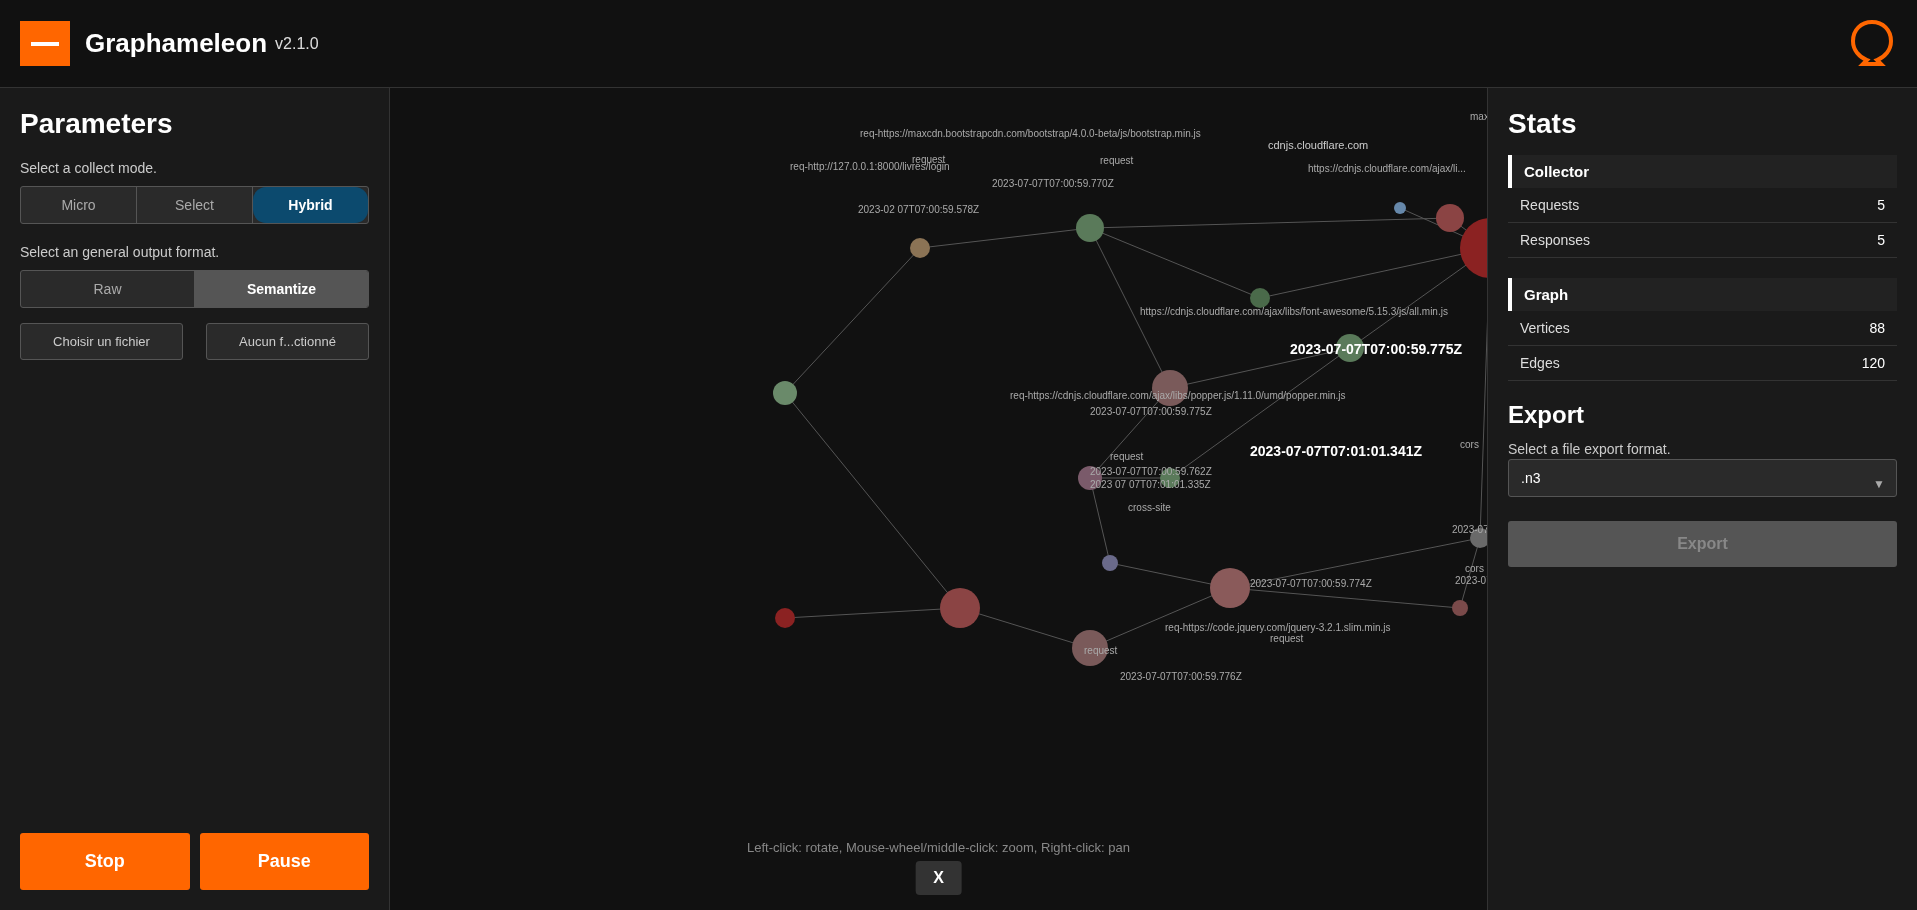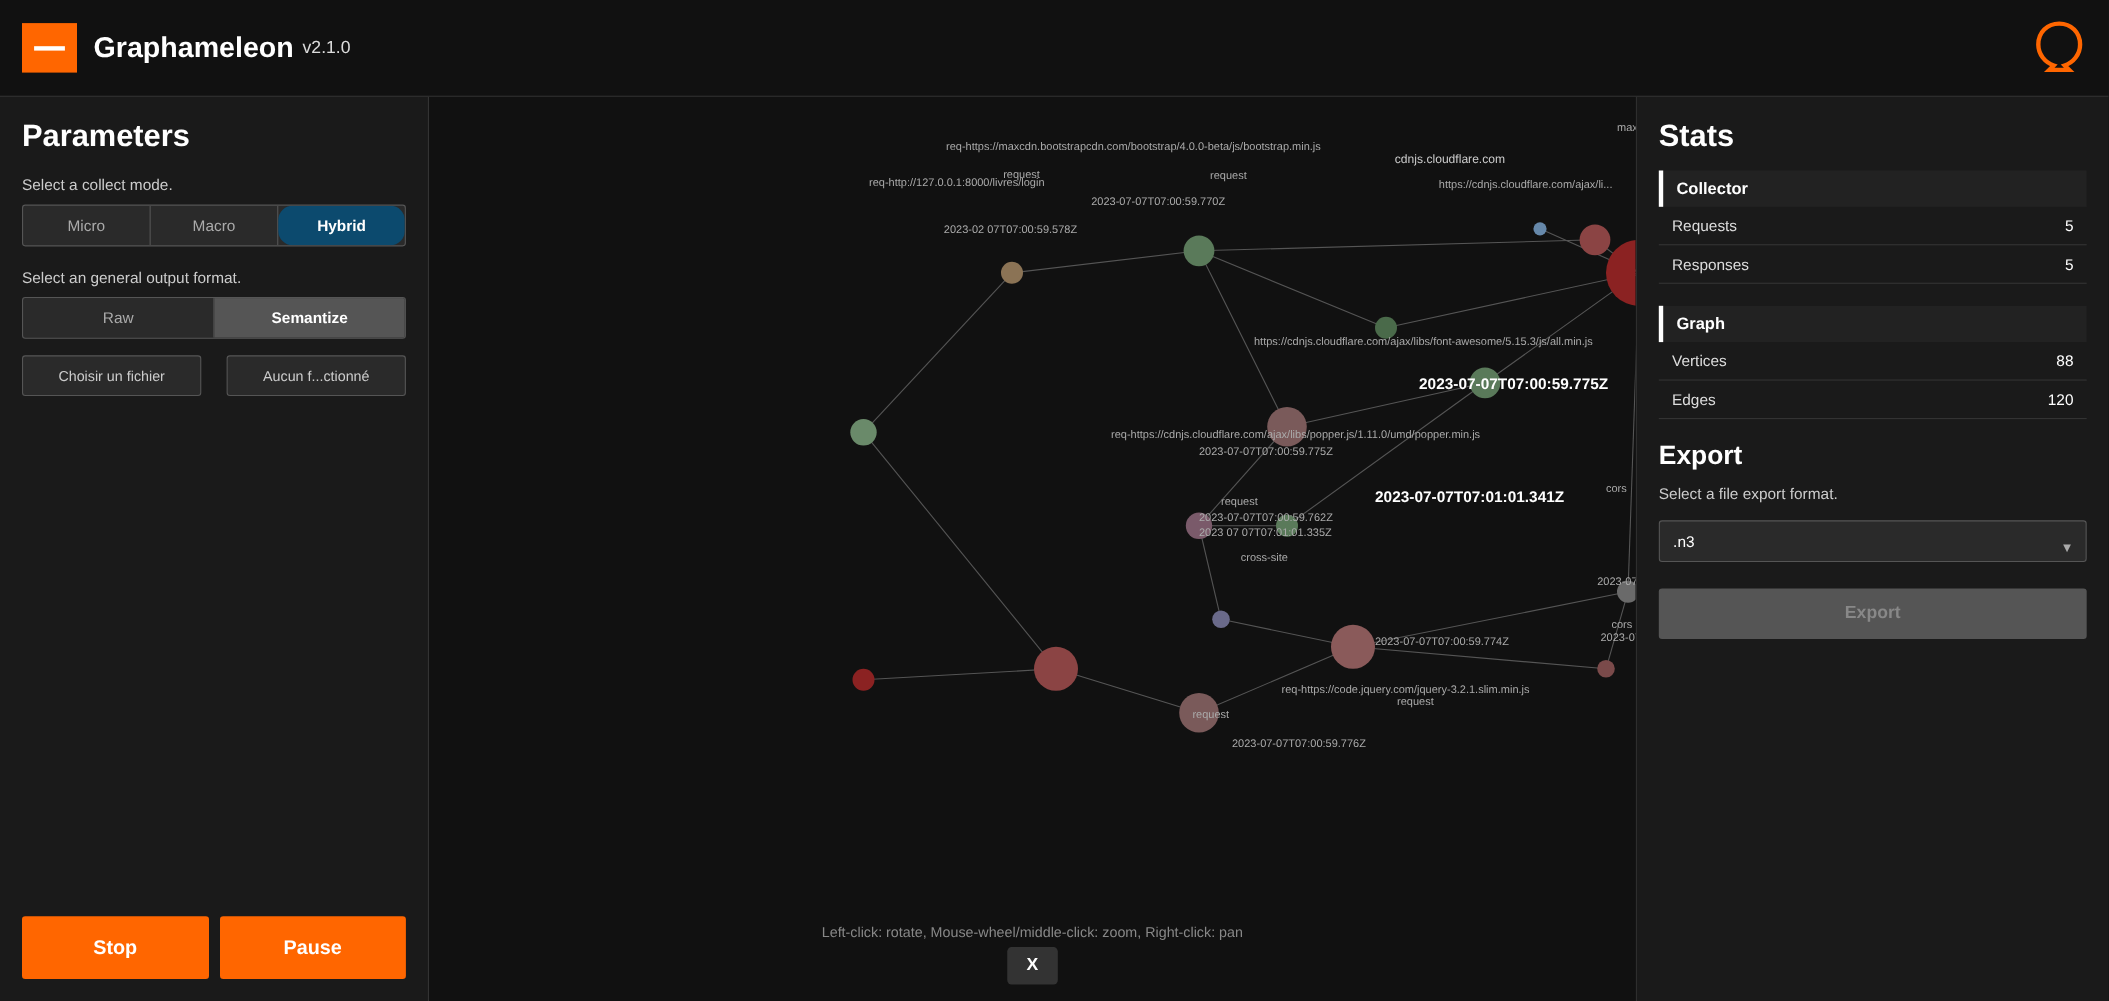--- a/index.html
+++ b/index.html
@@ -255,21 +255,21 @@
     }
     .export-title {
       font-size: 24px;
       font-weight: bold;
       color: #fff;
       margin-bottom: 12px;
     }
     .export-label {
       font-size: 14px;
       color: #ccc;
-      margin-bottom: 16px;
+      margin-bottom: 2px;
     }
     .export-select {
       width: 100%;
       padding: 10px 12px;
       background: #2a2a2a;
       border: 1px solid #555;
       color: #fff;
       font-size: 14px;
       border-radius: 3px;
       margin-bottom: 12px;
@@ -349,21 +349,21 @@
 </div>
 
 <div class="main-layout">
 
   <div class="left-panel">
     <div class="panel-title">Parameters</div>
 
     <div class="section-label">Select a collect mode.</div>
     <div class="button-group">
       <button class="btn-option">Micro</button>
-      <button class="btn-option">Macro</button>
+      <button class="btn-option">Select</button>
       <button class="btn-option active">Hybrid</button>
     </div>
 
     <div class="section-label">Select an general output format.</div>
     <div class="format-group">
       <button class="btn-option">Raw</button>
       <button class="btn-option active">Semantize</button>
     </div>
 
     <div class="file-buttons">

